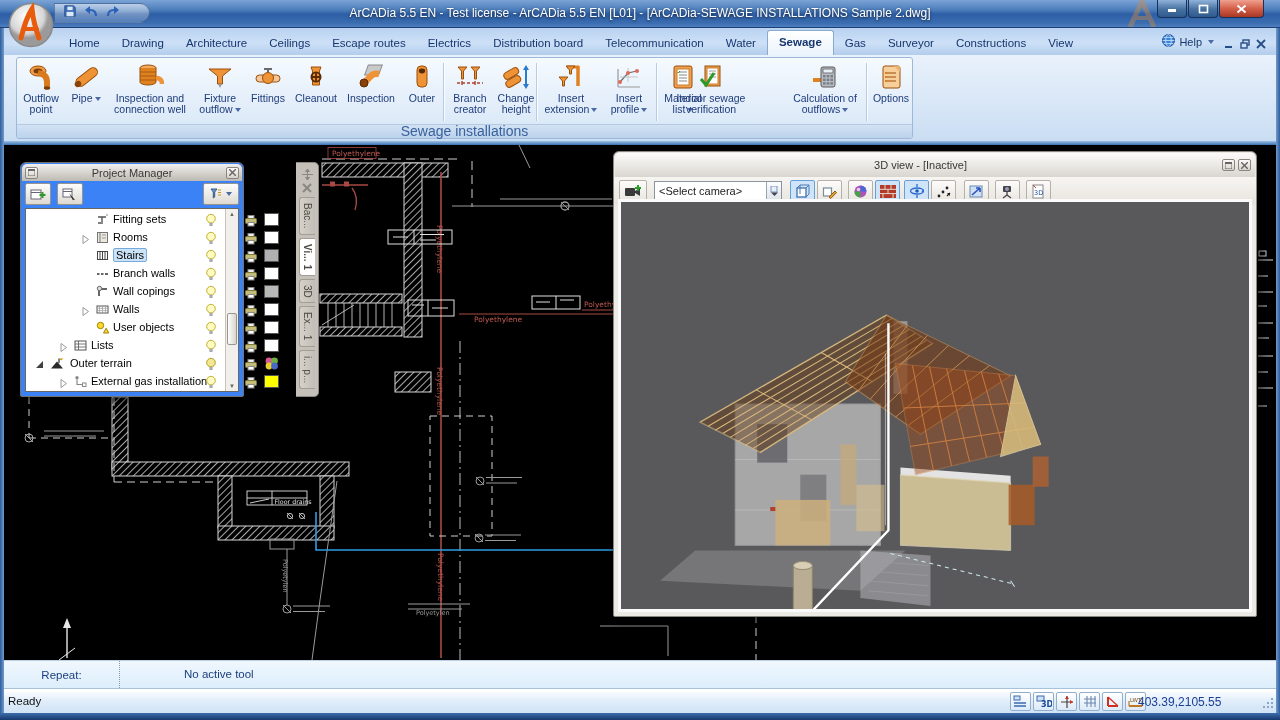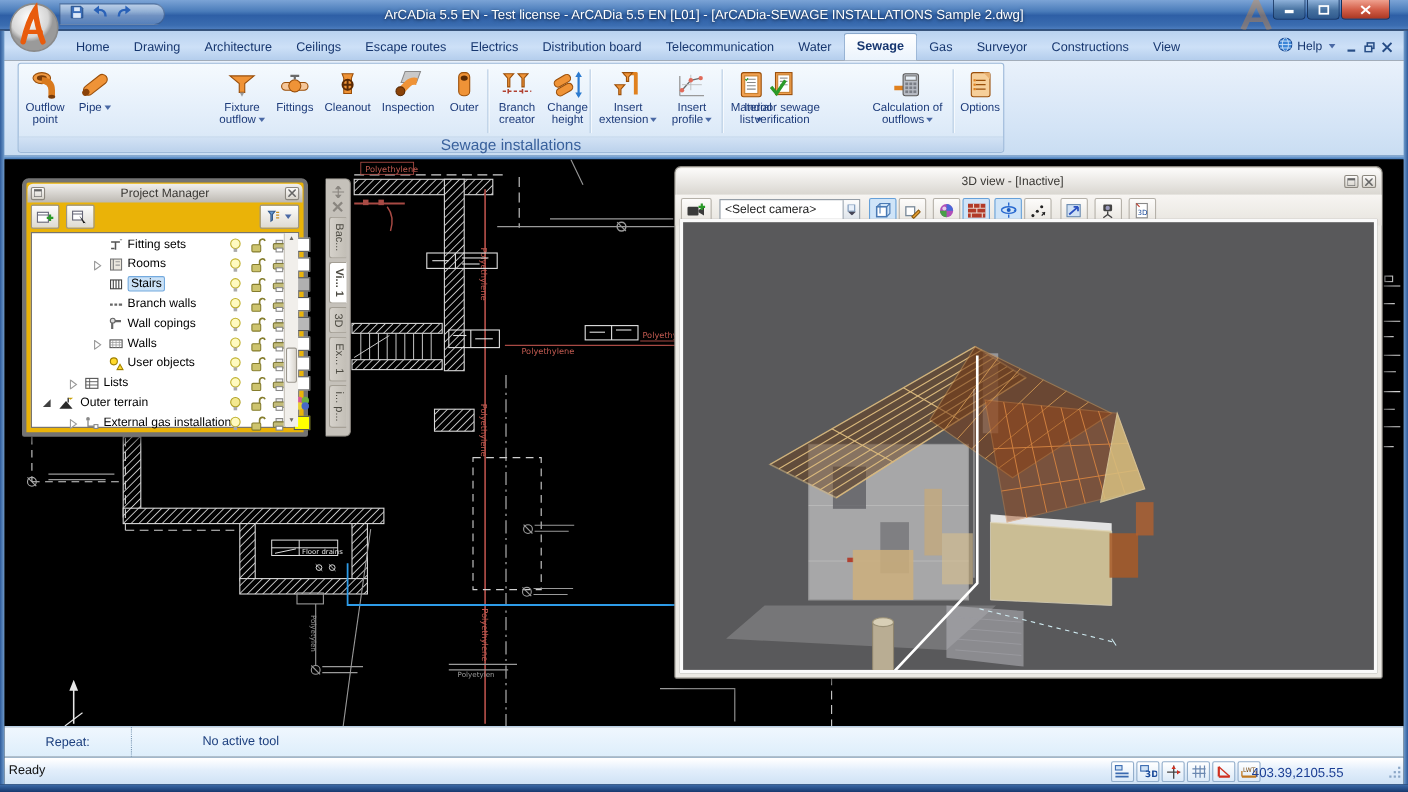--- a/index.html
+++ b/index.html
@@ -40,21 +40,21 @@
 .cmdbar{position:absolute;left:4px;right:4px;top:660px;height:29px;background:linear-gradient(#f0f7fe,#ddeefb);border-top:1px solid #b9d0e6;border-bottom:1px solid #a9c2da;font-size:11.5px;color:#1c3f7e}
 .cmdcell1{position:absolute;left:0;top:0;bottom:0;width:116px;border-right:1px dotted #7f9ab5;display:flex;align-items:center;justify-content:center}
 .cmdmsg{position:absolute;left:180px;top:7px}
 .statusbar{position:absolute;left:4px;right:4px;top:689px;height:24px;background:linear-gradient(#ffffff,#e2eefb 45%,#cfe2f5);border-top:1px solid #fff;font-size:11.5px;color:#111}
 .ready{position:absolute;left:4px;top:5px}
 .sicons{position:absolute;left:1006px;top:2px;display:flex;gap:2px}
 .sbtn{width:21px;height:19px;border:1px solid #93aecb;border-radius:2px;background:linear-gradient(#ffffff,#dceaf8);display:flex;align-items:center;justify-content:center}
 .coords{position:absolute;left:1134px;top:5px;color:#1c3f94;font-size:12px}
 .grip{position:absolute;right:2px;bottom:2px}
 
-.pm{position:absolute;left:20px;top:162px;width:260px;height:235px;background:#eab308;border:4px solid #737373;border-radius:6px 6px 2px 2px;box-shadow:3px 4px 8px rgba(0,0,0,.55);z-index:20}
+.pm{position:absolute;left:20px;top:162px;width:224px;height:235px;background:#3b82f6;border:1px solid #737373;border-radius:6px 6px 2px 2px;box-shadow:3px 4px 8px rgba(0,0,0,.55);z-index:20}
 .pmtitle{height:17px;margin:1px 1px 0;border-radius:5px 5px 0 0;background:linear-gradient(#f1f0ee,#bdb9b2);display:flex;align-items:center;font-size:11px;color:#3a3834;padding:0 3px}
 .pmtitle .t{flex:1;text-align:center}
 .pmbtn{width:13px;height:12px;border:1px solid #8a867e;border-radius:2px;background:linear-gradient(#fcfbfa,#d6d2ca);display:flex;align-items:center;justify-content:center;font-size:8px;color:#555}
 .pmtools{position:relative;height:26px}
 .pmtb{position:absolute;top:2px;width:26px;height:22px;border:1px solid #98948c;border-radius:2px;background:linear-gradient(#fdfdfc,#dedad2);display:flex;align-items:center;justify-content:center}
 .pmfilter{position:absolute;right:4px;top:2px;width:36px;height:22px;border:1px solid #98948c;border-radius:2px;background:linear-gradient(#fdfdfc,#dedad2);display:flex;align-items:center;justify-content:center;gap:3px;font-size:8px;color:#444}
 .pmtree{position:absolute;left:4px;right:4px;top:45px;bottom:4px;background:#fff;border:1px solid #6b675f}
 .pmrow{position:absolute;left:0;right:14px;height:18px;font-size:11px;color:#000}
 .pmrow .exp{position:absolute;top:5px}
 .pmrow .ticn{position:absolute;top:2px}
@@ -193,20 +193,31 @@
         <span class="lbl">Outflow point</span>
       </div>
       <div class="tool" style="left:49px;width:40px">
         <div class="ic">
             <svg width="28" height="28" viewBox="0 0 28 28">
               <rect x="2" y="10" width="25" height="9" rx="4.5" transform="rotate(-38 14 14)" fill="#ef9337" stroke="#9a4f0a"></rect>
               <ellipse cx="6" cy="21" rx="3.4" ry="3" transform="rotate(-38 6 21)" fill="#8a4208"></ellipse>
             </svg>
           </div>
         <span class="lbl">Pipe</span><span class="dd"></span>
+      </div>
+      <div class="tool" style="left:90px;width:86px">
+        <div class="ic">
+            <svg width="28" height="28" viewBox="0 0 28 28">
+              <ellipse cx="12" cy="5" rx="8" ry="3" fill="#f5ab5c" stroke="#9a4f0a"></ellipse>
+              <path d="M4 5 v14 a8 3 0 0 0 16 0 V5" fill="#e0811f" stroke="#9a4f0a"></path>
+              <path d="M4 9 h16 M4 13 h16 M4 17 h16" stroke="#a85a12" stroke-width="1"></path>
+              <path d="M20 15 q6 0 6 6" stroke="#ef9337" stroke-width="4.5" fill="none"></path>
+            </svg>
+          </div>
+        <span class="lbl">Inspection and connection well</span>
       </div>
       <div class="tool" style="left:174px;width:58px">
         <div class="ic">
             <svg width="28" height="28" viewBox="0 0 28 28">
               <path d="M3 6 h22 l-8.5 7 v8 h-5 v-8 z" fill="#ef9337" stroke="#9a4f0a"></path>
               <path d="M12 21 l2 4 2-4z" fill="#9a9a9a"></path>
             </svg>
           </div>
         <span class="lbl">Fixture outflow</span><span class="dd"></span>
       </div>

